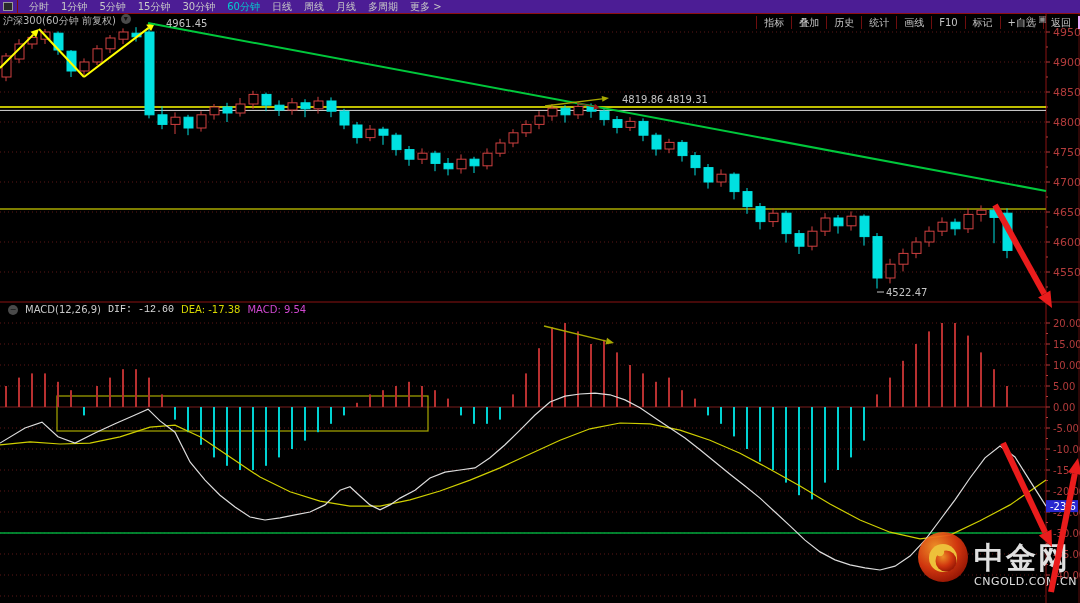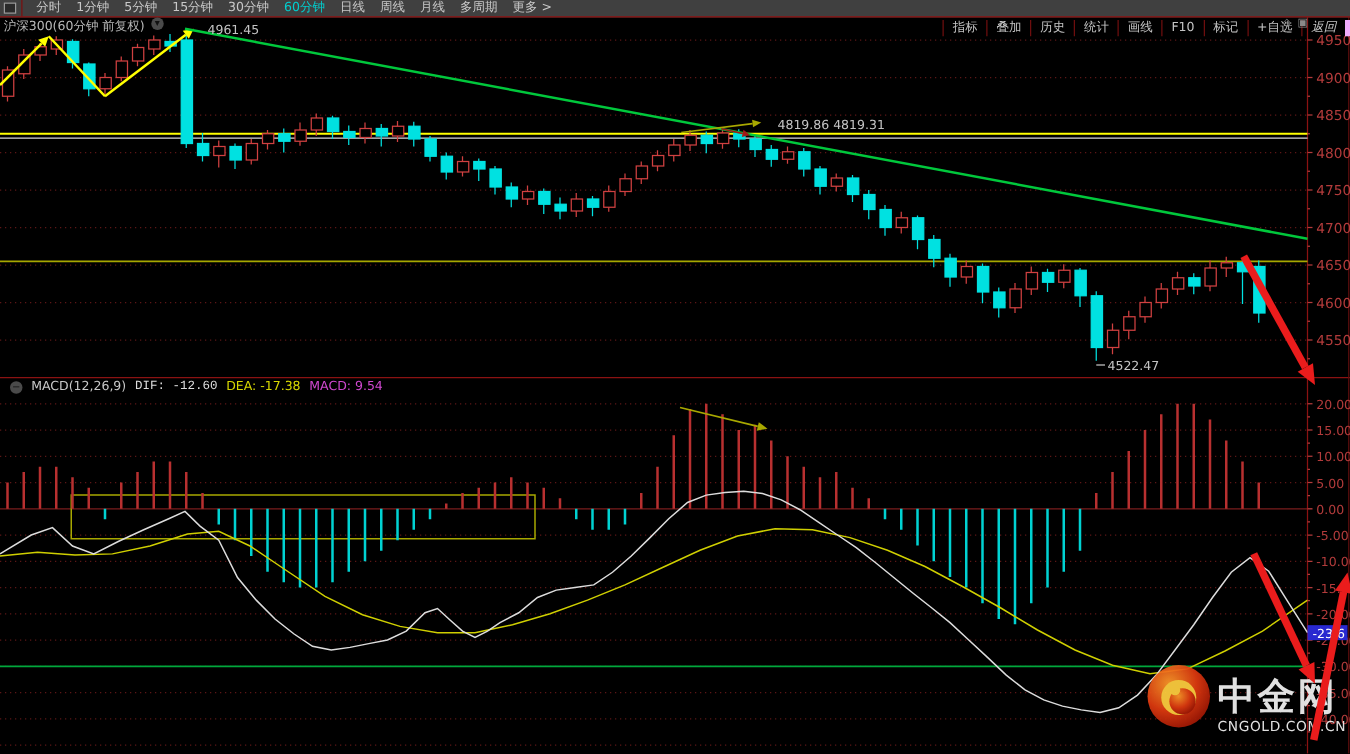--- a/index.html
+++ b/index.html
@@ -2,31 +2,31 @@
 <html><head>
 <meta charset="utf-8">
 <style>
   html,body{margin:0;padding:0;background:#000;}
   #stage{position:relative;width:1080px;height:603px;background:#000;overflow:hidden;
          font-family:"DejaVu Sans","Liberation Sans",sans-serif;}
   svg{position:absolute;left:0;top:0;}
   #chart{z-index:0;}
   #overlay{z-index:3;pointer-events:none;}
   
-  #toolbar{position:absolute;left:0;top:0;width:1080px;height:13px;background:#404040;
+  #toolbar{position:absolute;left:0;top:0;width:1080px;height:13px;background:#4c1d95;
            border-bottom:1px solid #8e1111;display:flex;justify-content:space-between;
            align-items:center;z-index:4;font-size:10px;line-height:13px;color:#c8c8c8;}
   #tleft{display:flex;align-items:center;height:13px;}
   #tleft .winicon{width:8px;height:7px;border:1px solid #9a9a9a;margin:0 4px 0 3px;background:#2a2a2a;}
   #tleft .sep{width:1px;height:13px;background:#7a0f0f;margin-right:5px;}
   .titem{padding:0 6px;cursor:pointer;white-space:nowrap;}
   .titem.active{color:#00cfcf;}
   #tright{display:flex;align-items:stretch;height:13px;margin-top:32px;}
   .tbtn{padding:0 7px;border-left:1px solid #6e0e0e;cursor:pointer;white-space:nowrap;color:#c4c4c4;}
-  .tbtn:last-child{border-right:4px solid #f0abfc;font-style:italic;}
+  .tbtn:last-child{border-right:2px solid #f0abfc;}
   
   #symbol-row{position:absolute;left:3px;top:14px;z-index:4;display:flex;align-items:flex-start;
               font-size:10px;color:#b9b9b9;}
   .circlebtn{display:inline-flex;align-items:center;justify-content:center;width:10px;height:10px;
              border-radius:50%;background:#4a4a4a;color:#111;font-size:8px;margin-left:5px;line-height:10px;}
   #corner-icons{position:absolute;left:1026px;top:14px;z-index:4;color:#8a8a8a;font-size:9px;
                 display:flex;gap:5px;}
   
   #macd-header{position:absolute;left:3px;top:304px;z-index:4;display:flex;align-items:center;
                gap:7px;font-size:10px;}

